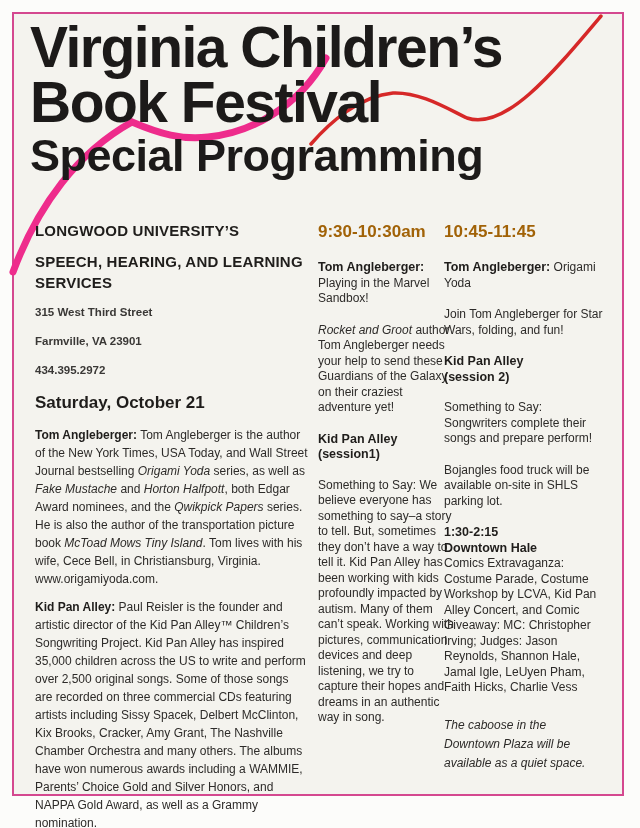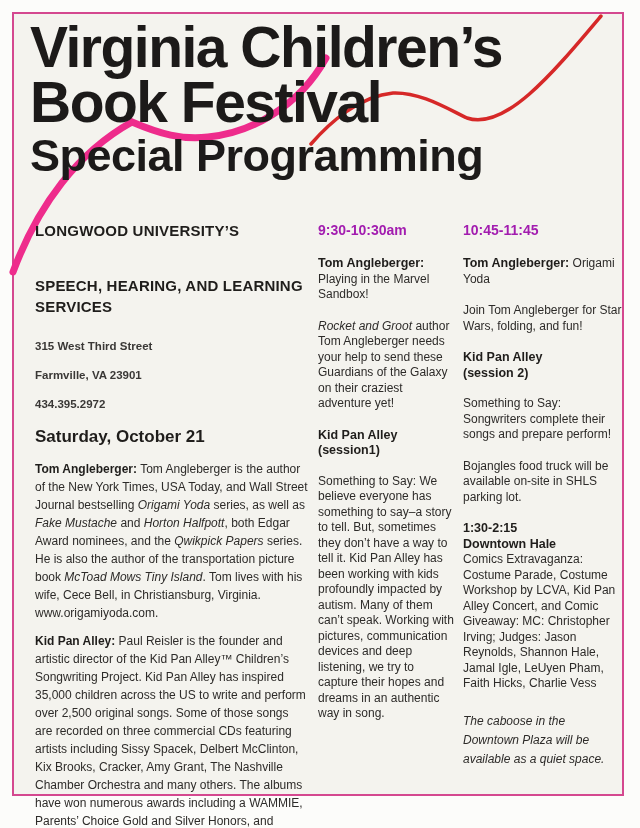--- a/index.html
+++ b/index.html
@@ -18,29 +18,29 @@
     z-index:0;
   }
   .curves{position:absolute;left:0;top:0;z-index:1;pointer-events:none;}
   .content{position:absolute;left:0;top:0;width:640px;height:828px;z-index:2;padding-left:20px;}
   .title{position:absolute;left:30px;top:20px;color:#1c1a19;}
   .t1{font-size:57px;font-weight:bold;line-height:55px;letter-spacing:-1.5px;white-space:nowrap;}
   .t2{font-size:45px;font-weight:bold;line-height:52px;letter-spacing:-0.5px;white-space:nowrap;}
   .col{position:absolute;top:220px;}
   .col-left{left:35px;width:273px;}
   .col-mid{left:318px;width:136px;top:222px;}
-  .col-right{left:463px;width:160px;top:222px;}
+  .col-right{left:444px;width:160px;top:222px;}
   .org{font-weight:bold;font-size:15px;line-height:21px;letter-spacing:0.2px;color:#1f1d1b;margin:0 0 0 0;}
-  .org1{margin-bottom:34px;}
-  .org2{margin-bottom:23px;}
+  .org1{margin-bottom:10px;}
+  .org2{margin-bottom:13px;}
   .addr{font-weight:bold;font-size:11.5px;color:#3a3836;margin:0 0 17px 0;}
   .date{font-weight:bold;font-size:17px;color:#1f1d1b;margin:5px 0 13px 0;}
   .bio{font-size:12px;line-height:18px;margin:0 0 10px 0;}
   .bio b{color:#1f1d1b;}
-  .time-h{font-weight:bold;font-size:14px;color:#a21caf;margin:0 0 18px 0;}
+  .time-h{font-weight:bold;font-size:17px;color:#a16207;margin:0 0 18px 0;}
   .blk{font-size:12px;line-height:15.5px;margin:0 0 16px 0;}
   .blk b{color:#1f1d1b;font-size:12.5px;}
   .lbl-line{display:block;font-weight:bold;color:#1f1d1b;font-size:12.5px;}
   .tight{margin-bottom:15px;}
   .note{font-style:italic;line-height:19px;margin-top:20px;}
   i{font-style:italic;}
 </style>
 </head>
 <body>
 

